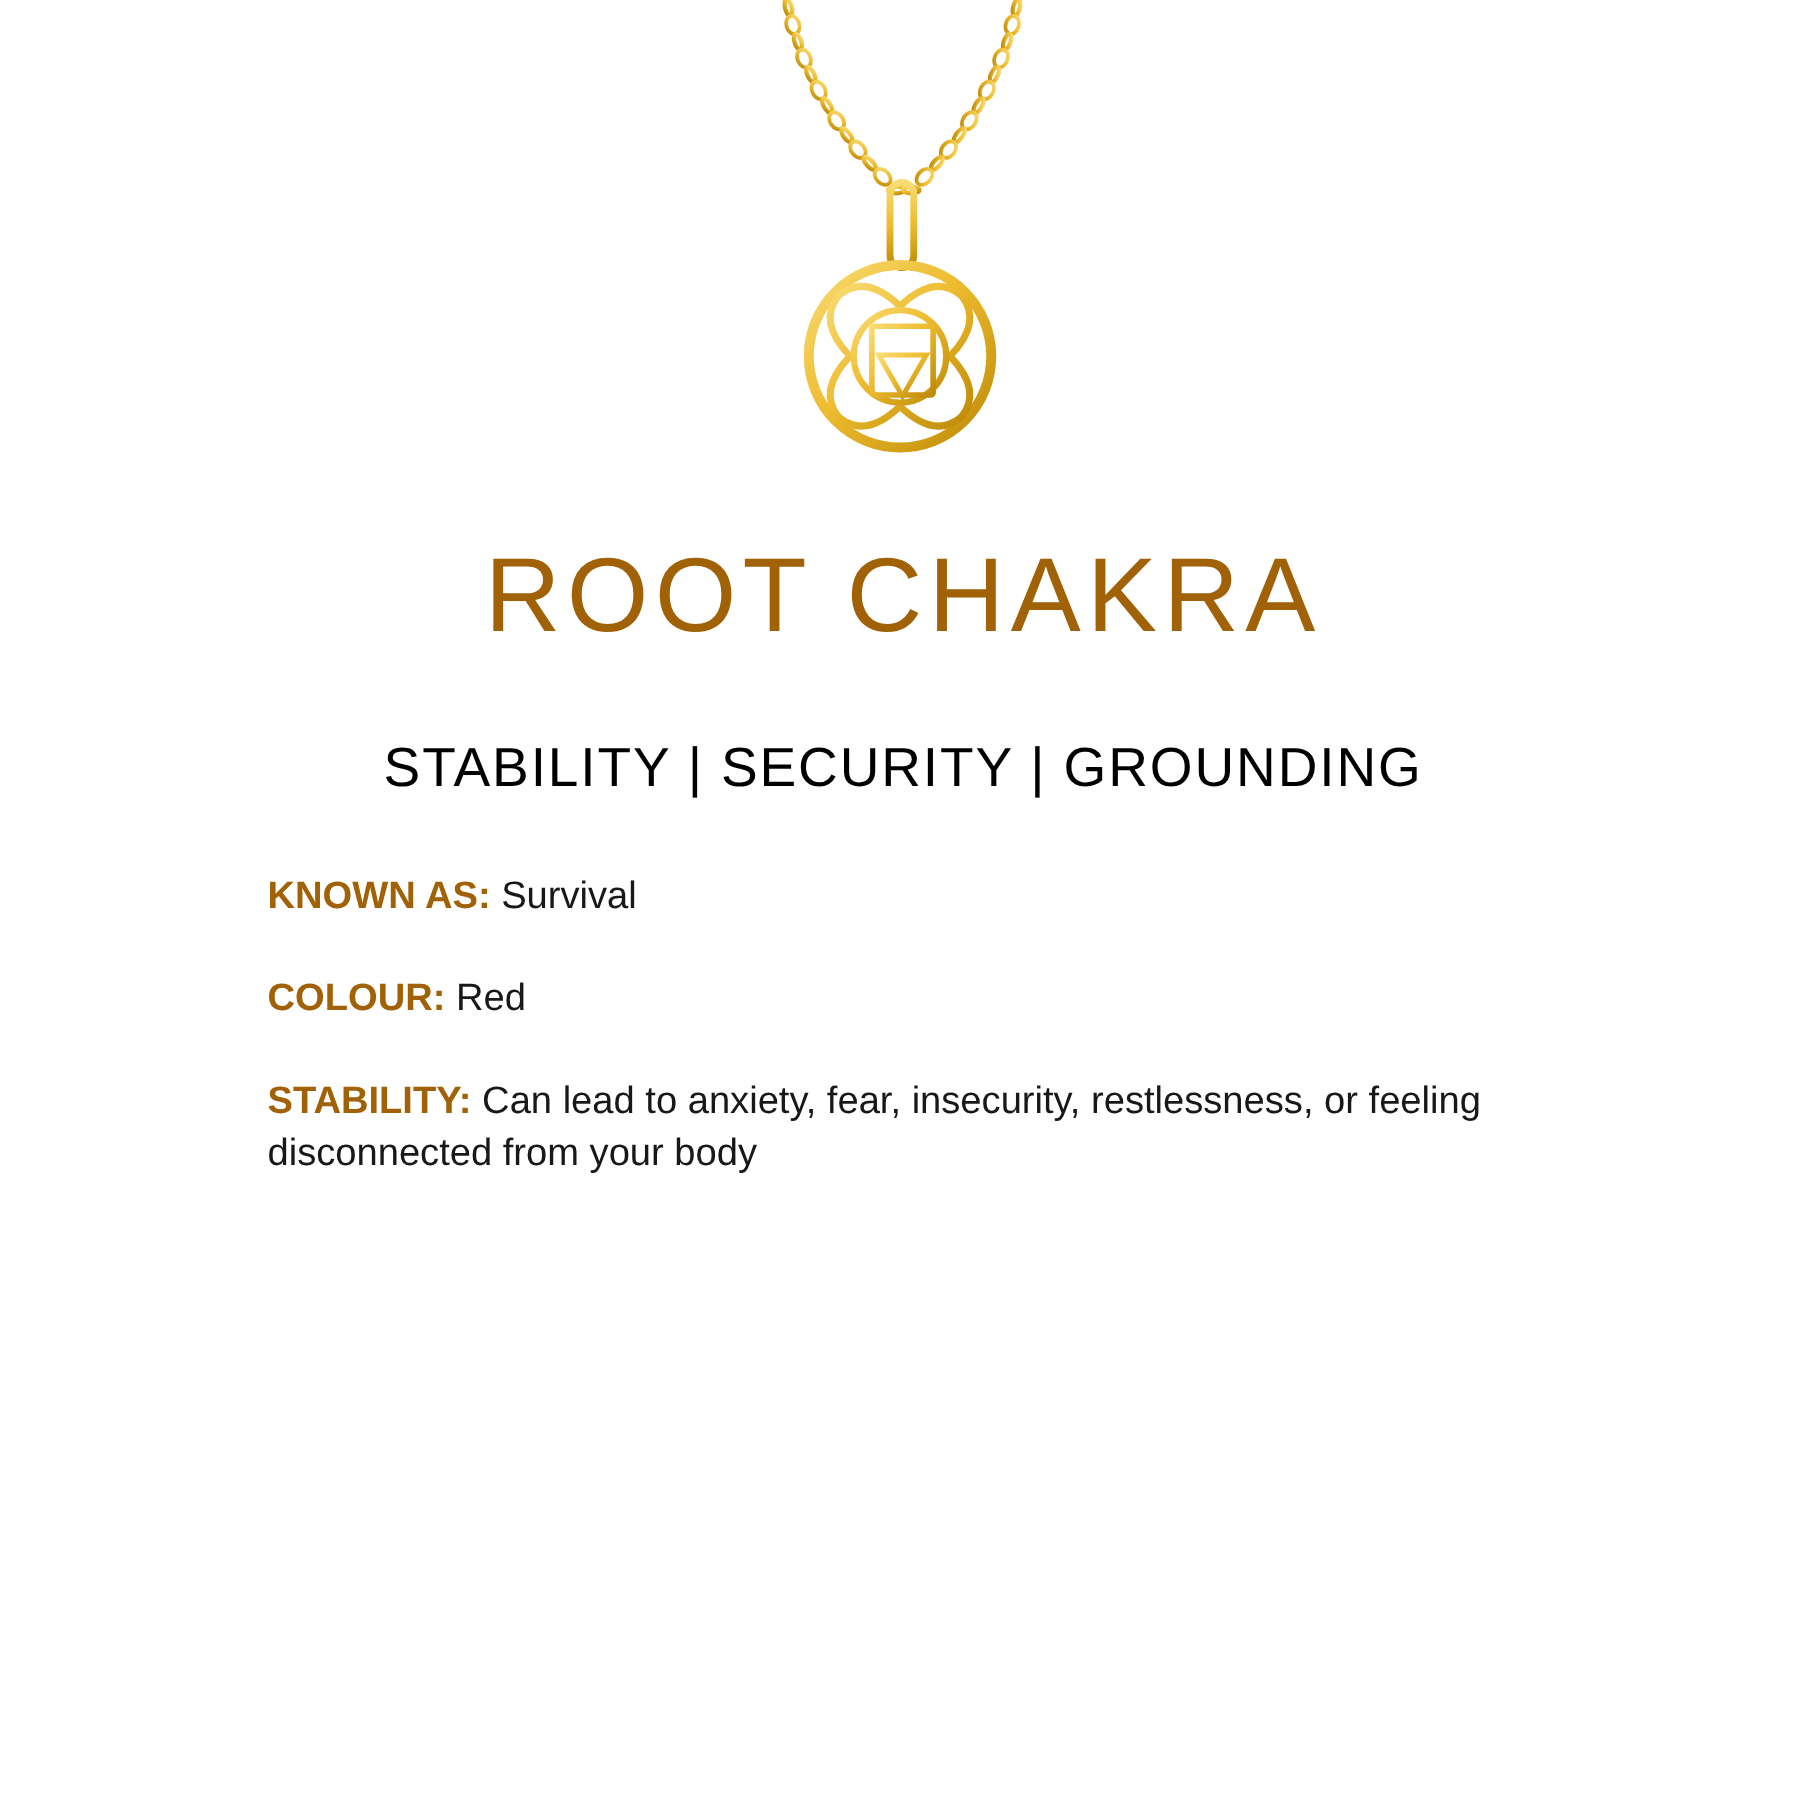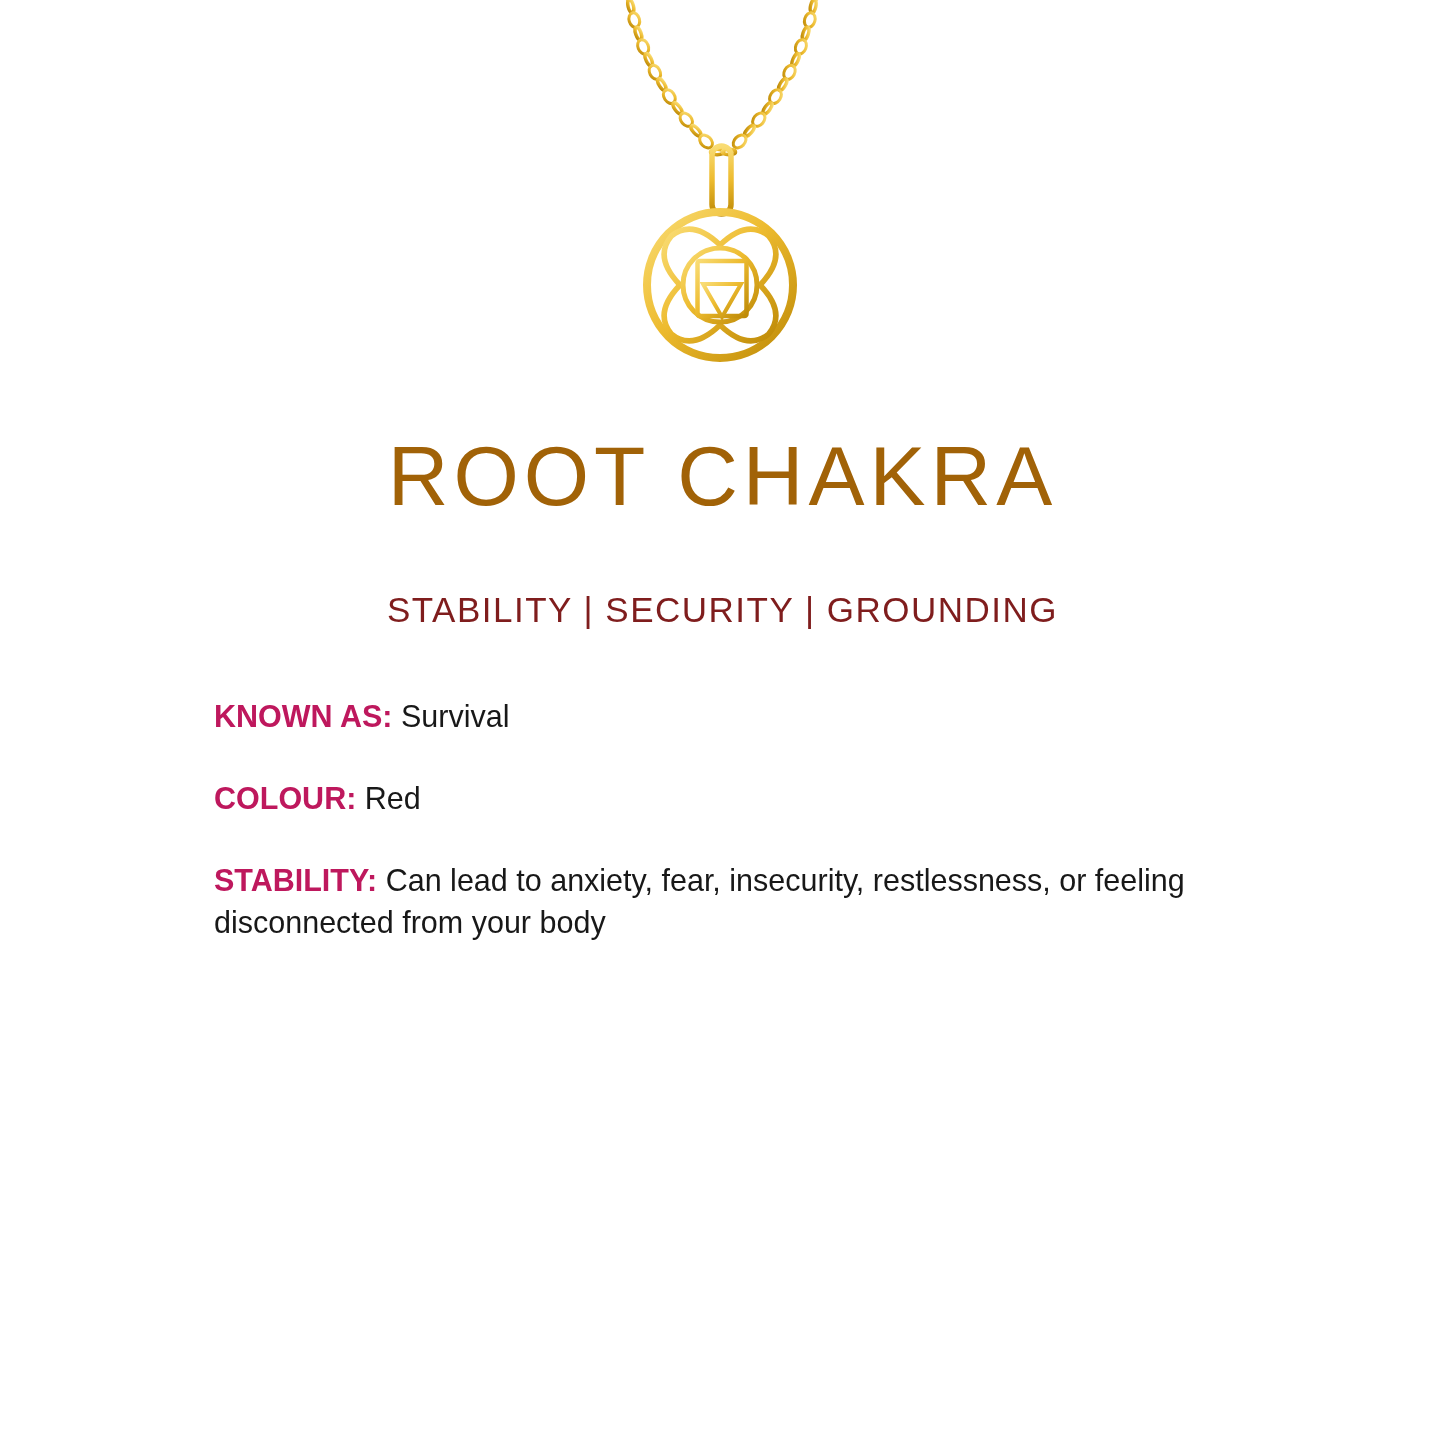--- a/index.html
+++ b/index.html
@@ -34,42 +34,42 @@
     color: #a16207;
     white-space: nowrap;
   }
   .page-subtitle {
     position: absolute;
     top: 590px;
     left: 0;
     width: 100%;
     margin: 0;
     text-align: center;
-    font-size: 35px;
+    font-size: 44px;
     font-weight: 400;
     letter-spacing: 1.5px;
-    color: #7f1d1d;
+    color: #000000;
     white-space: nowrap;
   }
   .details {
     position: absolute;
     top: 695px;
     left: 214px;
     width: 1040px;
   }
   .detail-row {
     margin: 0 0 40px 0;
     font-size: 30.5px;
     line-height: 42px;
     font-weight: 400;
     color: #181818;
   }
   .detail-row strong {
     font-weight: 700;
-    color: #be185d;
+    color: #a16207;
   }
 </style>
 </head>
 <body>
 
 <svg class="necklace-svg" width="1445" height="445" viewBox="0 0 1445 445" xmlns="http://www.w3.org/2000/svg">
   <defs>
     <linearGradient id="goldGrad" x1="0" y1="0" x2="1" y2="1">
       <stop id="s1" offset="0" stop-color="#F9DC74"></stop>
       <stop id="s2" offset="0.45" stop-color="#EDBB2F"></stop>

